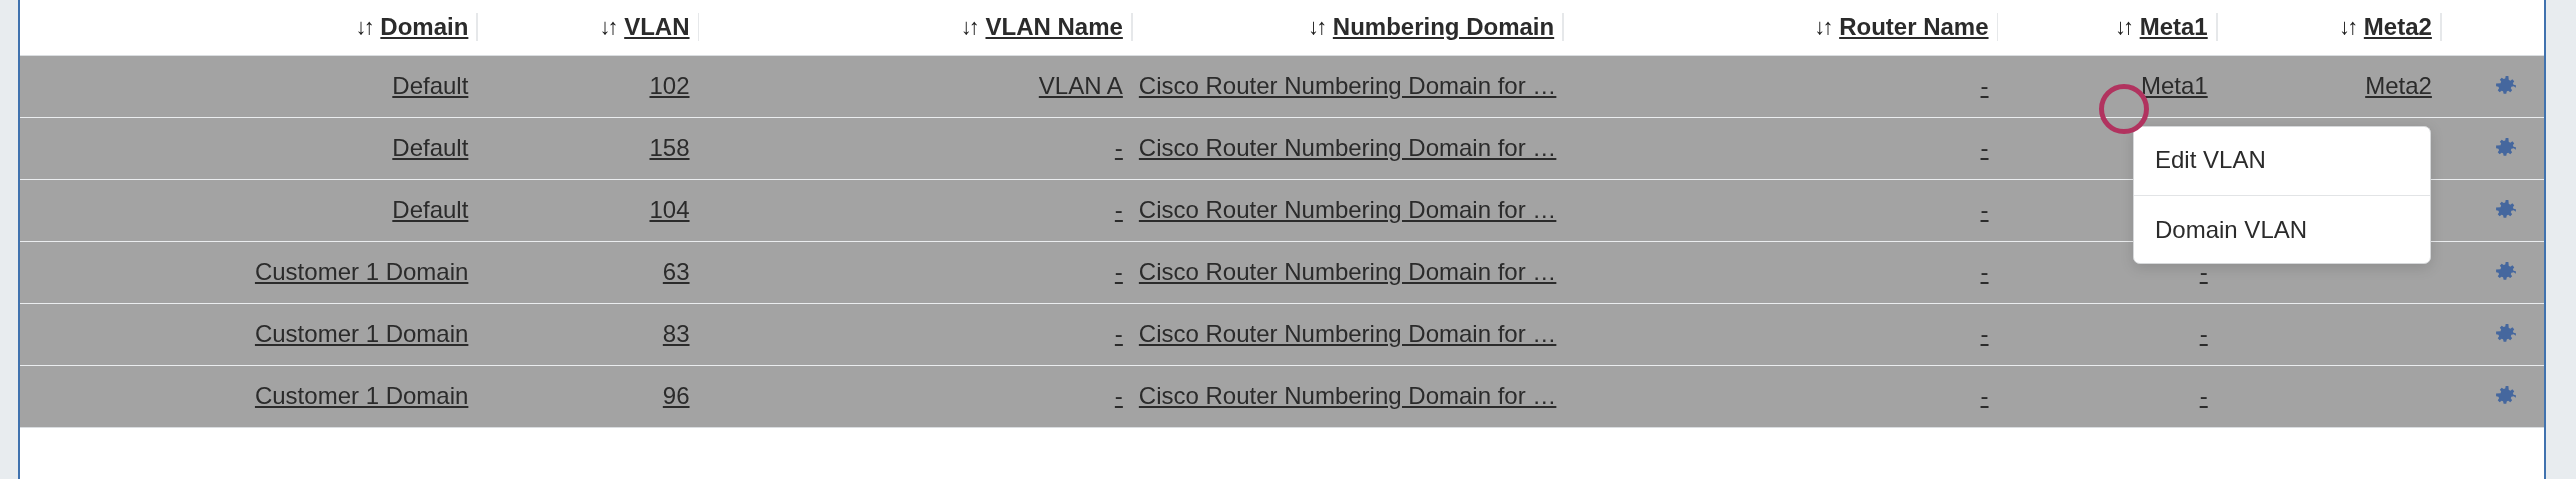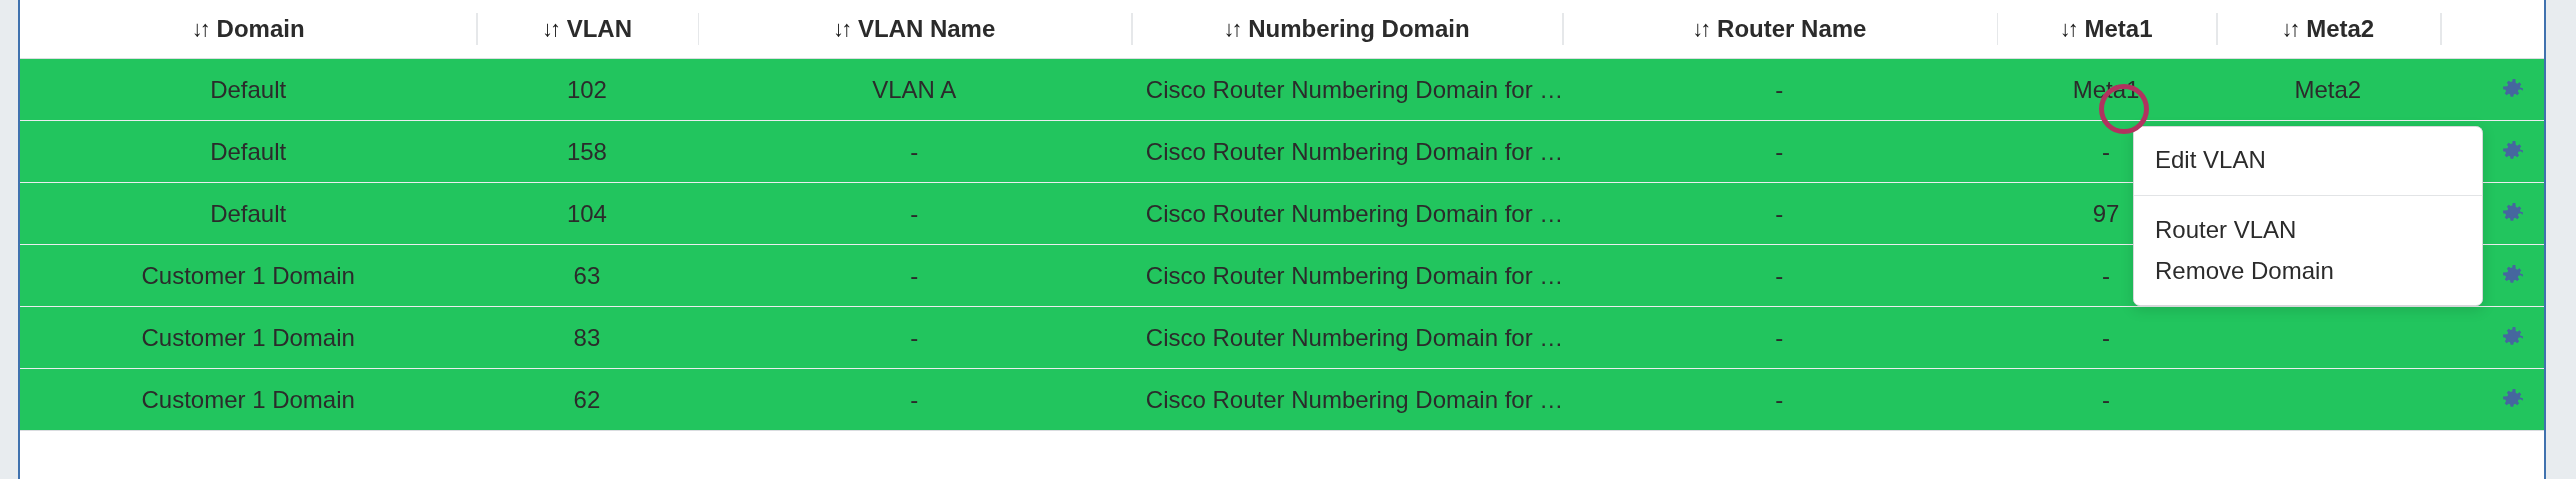--- a/index.html
+++ b/index.html
@@ -38,26 +38,27 @@
   #vlan-table {
     position: absolute;
     left: 0;
     top: 0;
     width: 100%;
     border-collapse: collapse;
     table-layout: fixed;
   }
   #vlan-table th,
   #vlan-table td {
-    padding: 15px;
+    padding: 8px;
     margin: 0;
-    text-align: center;
+    text-align: right;
     vertical-align: middle;
     white-space: nowrap;
     overflow: hidden;
+    text-decoration: underline;
   }
 
   thead tr {
     height: 55px;
   }
   thead th {
     height: 55px;
     font-size: 24px;
     font-weight: bold;
     color: #2b2b2b;
@@ -89,21 +90,21 @@
   tbody tr {
     height: 62px;
   }
   tbody td {
     height: 62px;
     font-size: 24px;
     color: #2b2b2b;
     padding-left: 19px;
     box-sizing: border-box;
     border-bottom: 1.9px solid #ebedef;
-    background: #22c55e;
+    background: #a3a3a3;
   }
   tbody tr:last-child td {
     border-bottom: 1.9px solid #dadde0;
   }
 
   td.cell-actions {
     padding-left: 0;
     text-align: left;
   }
 
@@ -126,21 +127,21 @@
   col.c-router      { width: 434px; }
   col.c-meta1       { width: 219px; }
   col.c-meta2       { width: 224px; }
   col.c-actions     { width: 104px; }
 
   
   #context-menu {
     position: absolute;
     left: 2113px;
     top: 126px;
-    width: 350px;
+    width: 298px;
     background: #ffffff;
     border: 1px solid #d6d8da;
     border-radius: 6.7px;
     box-shadow: 0 3.8px 13.3px rgba(0,0,0,0.13);
     padding: 12.4px 0 12.4px 0;
     box-sizing: border-box;
     z-index: 40;
   }
   .menu-item {
     font-size: 24px;
@@ -287,40 +288,39 @@
             <td></td>
             <td class="cell-actions">
               <span class="gear-wrap"><span class="gear-icon"><svg viewBox="0 0 24 24" aria-hidden="true">
                     <path fill="#45679e" d="M12 8.4a3.6 3.6 0 1 0 0 7.2 3.6 3.6 0 0 0 0-7.2zm0 5.4a1.8 1.8 0 1 1 0-3.6 1.8 1.8 0 0 1 0 3.6z"></path>
                     <path fill="#45679e" d="M21 13.3v-2.6l-2.3-.4a7 7 0 0 0-.6-1.5l1.3-1.9-1.8-1.8-1.9 1.3a7 7 0 0 0-1.5-.6L13.8 2h-2.6l-.4 2.3a7 7 0 0 0-1.5.6L7.4 3.6 5.6 5.4l1.3 1.9a7 7 0 0 0-.6 1.5L2 9.2v2.6l2.3.4a7 7 0 0 0 .6 1.5l-1.3 1.9 1.8 1.8 1.9-1.3a7 7 0 0 0 1.5.6l.4 2.3h2.6l.4-2.3a7 7 0 0 0 1.5-.6l1.9 1.3 1.8-1.8-1.3-1.9a7 7 0 0 0 .6-1.5l2.3-.4z"></path>
                   </svg></span></span>
             </td>
           </tr>
           <tr>
             <td>Customer 1 Domain</td>
-            <td>62</td>
+            <td>96</td>
             <td>-</td>
             <td>Cisco Router Numbering Domain for …</td>
             <td>-</td>
             <td>-</td>
             <td></td>
             <td class="cell-actions">
               <span class="gear-wrap"><span class="gear-icon"><svg viewBox="0 0 24 24" aria-hidden="true">
                     <path fill="#45679e" d="M12 8.4a3.6 3.6 0 1 0 0 7.2 3.6 3.6 0 0 0 0-7.2zm0 5.4a1.8 1.8 0 1 1 0-3.6 1.8 1.8 0 0 1 0 3.6z"></path>
                     <path fill="#45679e" d="M21 13.3v-2.6l-2.3-.4a7 7 0 0 0-.6-1.5l1.3-1.9-1.8-1.8-1.9 1.3a7 7 0 0 0-1.5-.6L13.8 2h-2.6l-.4 2.3a7 7 0 0 0-1.5.6L7.4 3.6 5.6 5.4l1.3 1.9a7 7 0 0 0-.6 1.5L2 9.2v2.6l2.3.4a7 7 0 0 0 .6 1.5l-1.3 1.9 1.8 1.8 1.9-1.3a7 7 0 0 0 1.5.6l.4 2.3h2.6l.4-2.3a7 7 0 0 0 1.5-.6l1.9 1.3 1.8-1.8-1.3-1.9a7 7 0 0 0 .6-1.5l2.3-.4z"></path>
                   </svg></span></span>
             </td>
           </tr>
         </tbody>
     </table>
 
     <div id="context-menu">
         <div class="menu-item">Edit VLAN</div>
         <div class="menu-sep"></div>
-        <div class="menu-item">Router VLAN</div>
-        <div class="menu-item">Remove Domain</div>
+        <div class="menu-item">Domain VLAN</div>
       </div>
 
   </div>
 
   <div id="annotation-circle"></div>
 </div>
 
 
 </body></html>

